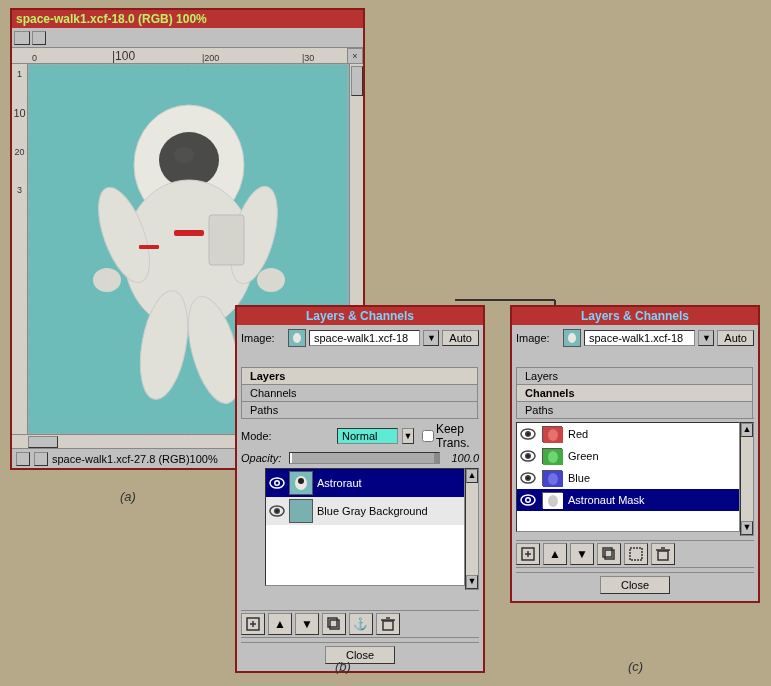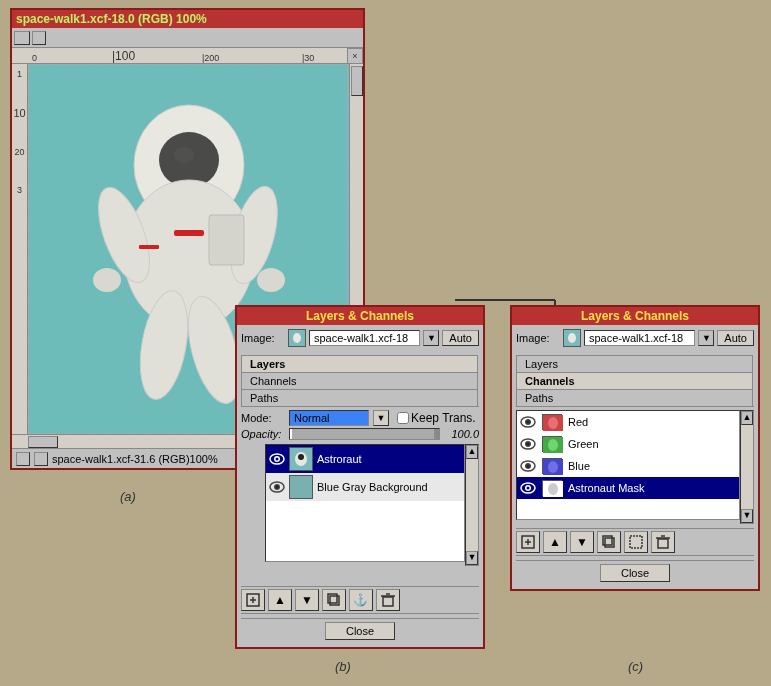--- a/index.html
+++ b/index.html
@@ -80,39 +80,39 @@
     }
 
     
     .dialog {
       position: absolute;
       background: #c0c0c0;
       border: 2px solid #8a1a1a;
     }
     .dialog-titlebar {
       background: #b83232;
-      color: #fde047;
+      color: #7dd3fc;
       text-align: center;
       padding: 2px 21px;
       font-size: 12px;
       font-weight: bold;
     }
     .dialog-content {
       padding: 4px;
     }
     .dialog-label {
       font-size: 11px;
       margin-right: 4px;
       min-width: 40px;
     }
     .image-row {
       display: flex;
       align-items: center;
       gap: 3px;
-      margin-bottom: 8px;
+      margin-bottom: 20px;
     }
     .image-name-box {
       background: white;
       border: 1px inset #888;
       padding: 1px 4px;
       font-size: 11px;
       flex: 1;
     }
     .auto-btn {
       background: #d4d0c8;
@@ -144,25 +144,26 @@
     }
 
     
     .mode-row {
       display: flex;
       align-items: center;
       gap: 4px;
       margin-bottom: 2px;
     }
     .mode-dropdown {
-      background: #3b82f6;
+      background: #5eead4;
       border: 1px inset #888;
       padding: 1px 4px;
       font-size: 11px;
       width: 80px;
+      margin-left: 48px;
     }
     .dropdown-arrow {
       background: #d4d0c8;
       border: 1px outset #888;
       width: 16px;
       height: 16px;
       display: flex;
       align-items: center;
       justify-content: center;
       font-size: 9px;
@@ -366,21 +367,21 @@
       </div>
     </div>
   </div>
 
   <div style="height:14px;background:#d4d0c8;border-top:1px solid #888;display:flex;align-items:center;">
     <div style="margin-left:16px;width:30px;height:12px;background:#c0c0c0;border:1px outset #888;"></div>
   </div>
   <div class="image-window-statusbar">
     <div style="width:14px;height:14px;background:#c0c0c0;border:1px outset #888;margin-right:4px;"></div>
     <div style="width:14px;height:14px;background:#c0c0c0;border:1px outset #888;margin-right:4px;"></div>
-    <span>space-walk1.xcf-31.6 (RGB)100%</span>
+    <span>space-walk1.xcf-27.8 (RGB)100%</span>
   </div>
 </div>
 
 <div class="label-a">
   <span>(a)</span>
 </div>
 
 <div class="dialog" style="top:305px;left:235px;width:250px;">
   <div class="dialog-titlebar">
     <span>Layers &amp; Channels</span>

